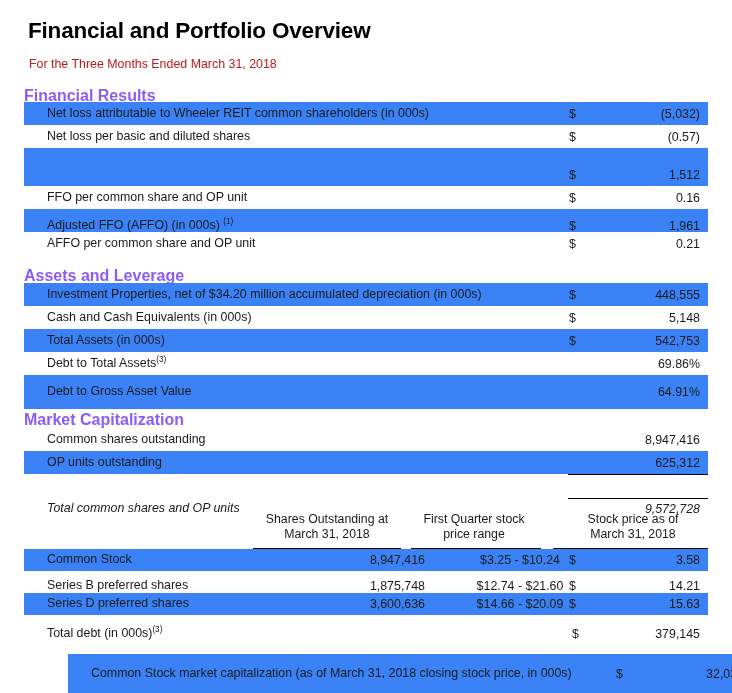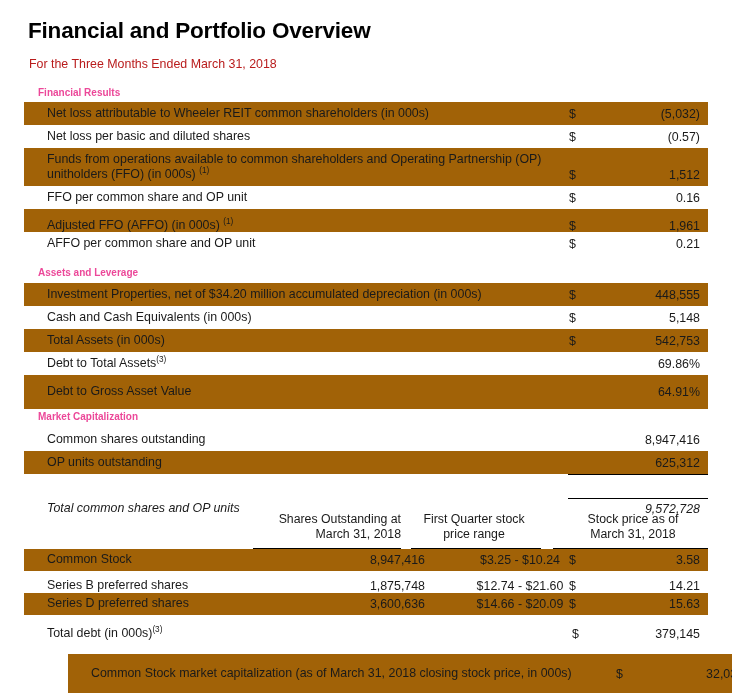--- a/index.html
+++ b/index.html
@@ -33,36 +33,36 @@
   .doc-subtitle {
     position: absolute;
     left: 29px;
     top: 57px;
     font-size: 12.4px;
     color: #b91c1c;
   }
 
   .section-head {
     position: absolute;
-    left: 38px;
-    font-size: 10px;
+    left: 24px;
+    font-size: 16px;
     font-weight: bold;
-    color: #ec4899;
+    color: #8b5cf6;
   }
 
   
   .row {
     position: absolute;
     left: 24px;
     width: 684px;
     box-sizing: border-box;
     font-size: 12.4px;
     color: #1a1a1a;
   }
-  .row.tan { background: #a16207; }
+  .row.tan { background: #3b82f6; }
   .row.white { background: #ffffff; }
 
   .cell-label {
     position: absolute;
     left: 23px;
     top: 50%;
     transform: translateY(-50%);
     line-height: 1.22;
     white-space: nowrap;
   }
@@ -131,21 +131,20 @@
     <span class="val">(5,032)</span>
   </div>
 
   <div class="row white" style="top:125px;height:23px;">
     <span class="cell-label">Net loss per basic and diluted shares</span>
     <span class="cur">$</span>
     <span class="val">(0.57)</span>
   </div>
 
   <div class="row tan" style="top:148px;height:38px;">
-    <span class="cell-label two-line"><span>Funds from operations available to common shareholders and Operating Partnership (OP) unitholders (FFO) (in 000s)</span> <sup>(1)</sup></span>
     <span class="cur" style="top:auto;bottom:4px;transform:none;">$</span>
     <span class="val" style="top:auto;bottom:4px;transform:none;">1,512</span>
   </div>
 
   <div class="row white" style="top:186px;height:23px;">
     <span class="cell-label">FFO per common share and OP unit</span>
     <span class="cur">$</span>
     <span class="val">0.16</span>
   </div>
 
@@ -203,21 +202,21 @@
     <span class="val">625,312</span>
   </div>
   <div class="uline" style="left:568px;top:474px;width:140px;"></div>
 
   <div class="row white" style="top:497px;height:23px;font-style:italic;">
     <span class="cell-label">Total common shares and OP units</span>
     <span class="val">9,572,728</span>
   </div>
   <div class="uline" style="left:568px;top:498px;width:140px;"></div>
 
-  <div class="col-head" style="left:253px;top:512px;width:148px;text-align:right;">
+  <div class="col-head" style="left:253px;top:512px;width:148px;">
     <div>Shares Outstanding at</div>
     <div>March 31, 2018</div>
   </div>
   <div class="col-head" style="left:408px;top:512px;width:132px;">
     <div>First Quarter stock</div>
     <div>price range</div>
   </div>
   <div class="col-head" style="left:558px;top:512px;width:150px;">
     <div>Stock price as of</div>
     <div>March 31, 2018</div>

